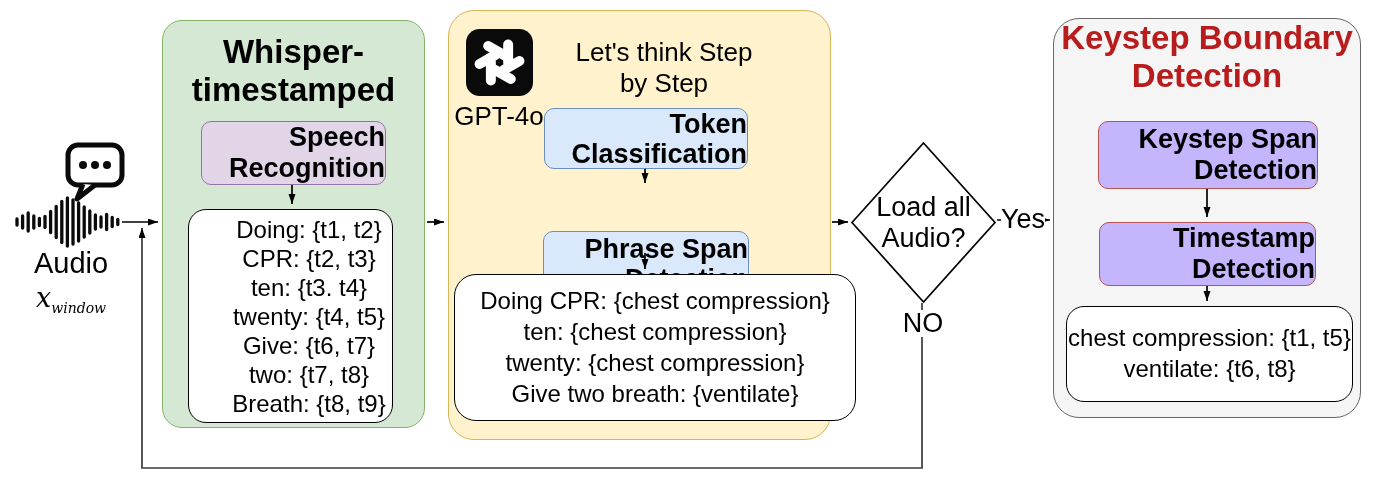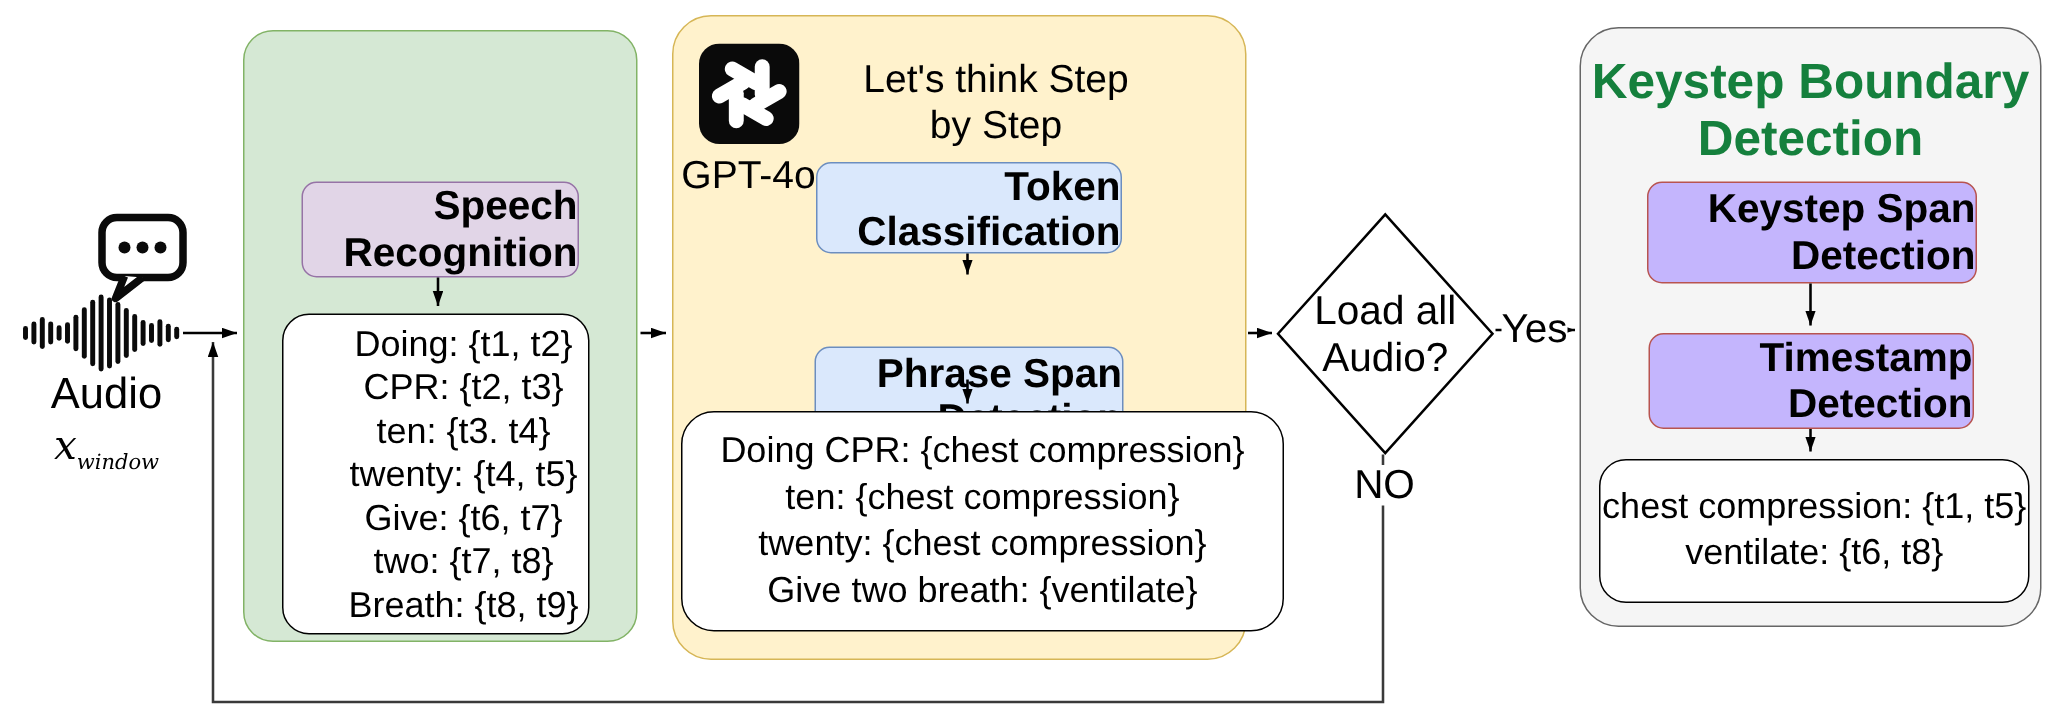--- a/index.html
+++ b/index.html
@@ -82,20 +82,21 @@
       <line x1="104.8" y1="23.5" x2="104.8" y2="28.5"></line>
     </g>
   </svg>
 
   <div class="audio-label" style="left:18px;top:247px;width:106px;">Audio</div>
   <div class="audio-var" style="left:18px;top:282px;width:106px;">
     <span>x</span><sub>window</sub>
   </div>
 
   <div class="container-box green" style="left:162px;top:20px;width:263px;height:408px;">
+    <div class="box-title" style="top:12px;width:225px;">Whisper-timestamped</div>
     <div class="module purple" style="left:38px;top:100px;width:185px;height:64px;">
       <span>Speech Recognition</span>
     </div>
     <div class="outbox" style="left:25px;top:188px;width:205px;height:214px;padding-top:5px;padding-left:37px;">
       <div class="outline">Doing: {t1, t2}</div>
       <div class="outline">CPR: {t2, t3}</div>
       <div class="outline">ten: {t3. t4}</div>
       <div class="outline">twenty: {t4, t5}</div>
       <div class="outline">Give: {t6, t7}</div>
       <div class="outline">two: {t7, t8}</div>
@@ -125,21 +126,21 @@
     </div>
     <div class="outbox" style="left:5px;top:263px;width:402px;height:147px;padding-top:10px;border-radius:22px;">
       <div class="outline" style="line-height:31px;">Doing CPR: {chest compression}</div>
       <div class="outline" style="line-height:31px;">ten: {chest compression}</div>
       <div class="outline" style="line-height:31px;">twenty: {chest compression}</div>
       <div class="outline" style="line-height:31px;">Give two breath: {ventilate}</div>
     </div>
   </div>
 
   <div class="container-box gray" style="left:1053px;top:18px;width:308px;height:400px;border-radius:26px;">
-    <div class="box-title" style="top:16px;width:296px;color:#15803d;">Keystep Boundary Detection</div>
+    <div class="box-title" style="top:0;width:296px;color:#b91c1c;">Keystep Boundary Detection</div>
     <div class="module red" style="left:44px;top:102px;width:220px;height:68px;">
       <span>Keystep Span Detection</span>
     </div>
     <div class="module red" style="left:45px;top:203px;width:217px;height:64px;">
       <span>Timestamp Detection</span>
     </div>
     <div class="outbox" style="left:12px;top:287px;width:287px;height:96px;padding-top:15px;">
       <div class="outline" style="line-height:31px;">chest compression: {t1, t5}</div>
       <div class="outline" style="line-height:31px;">ventilate: {t6, t8}</div>
     </div>

